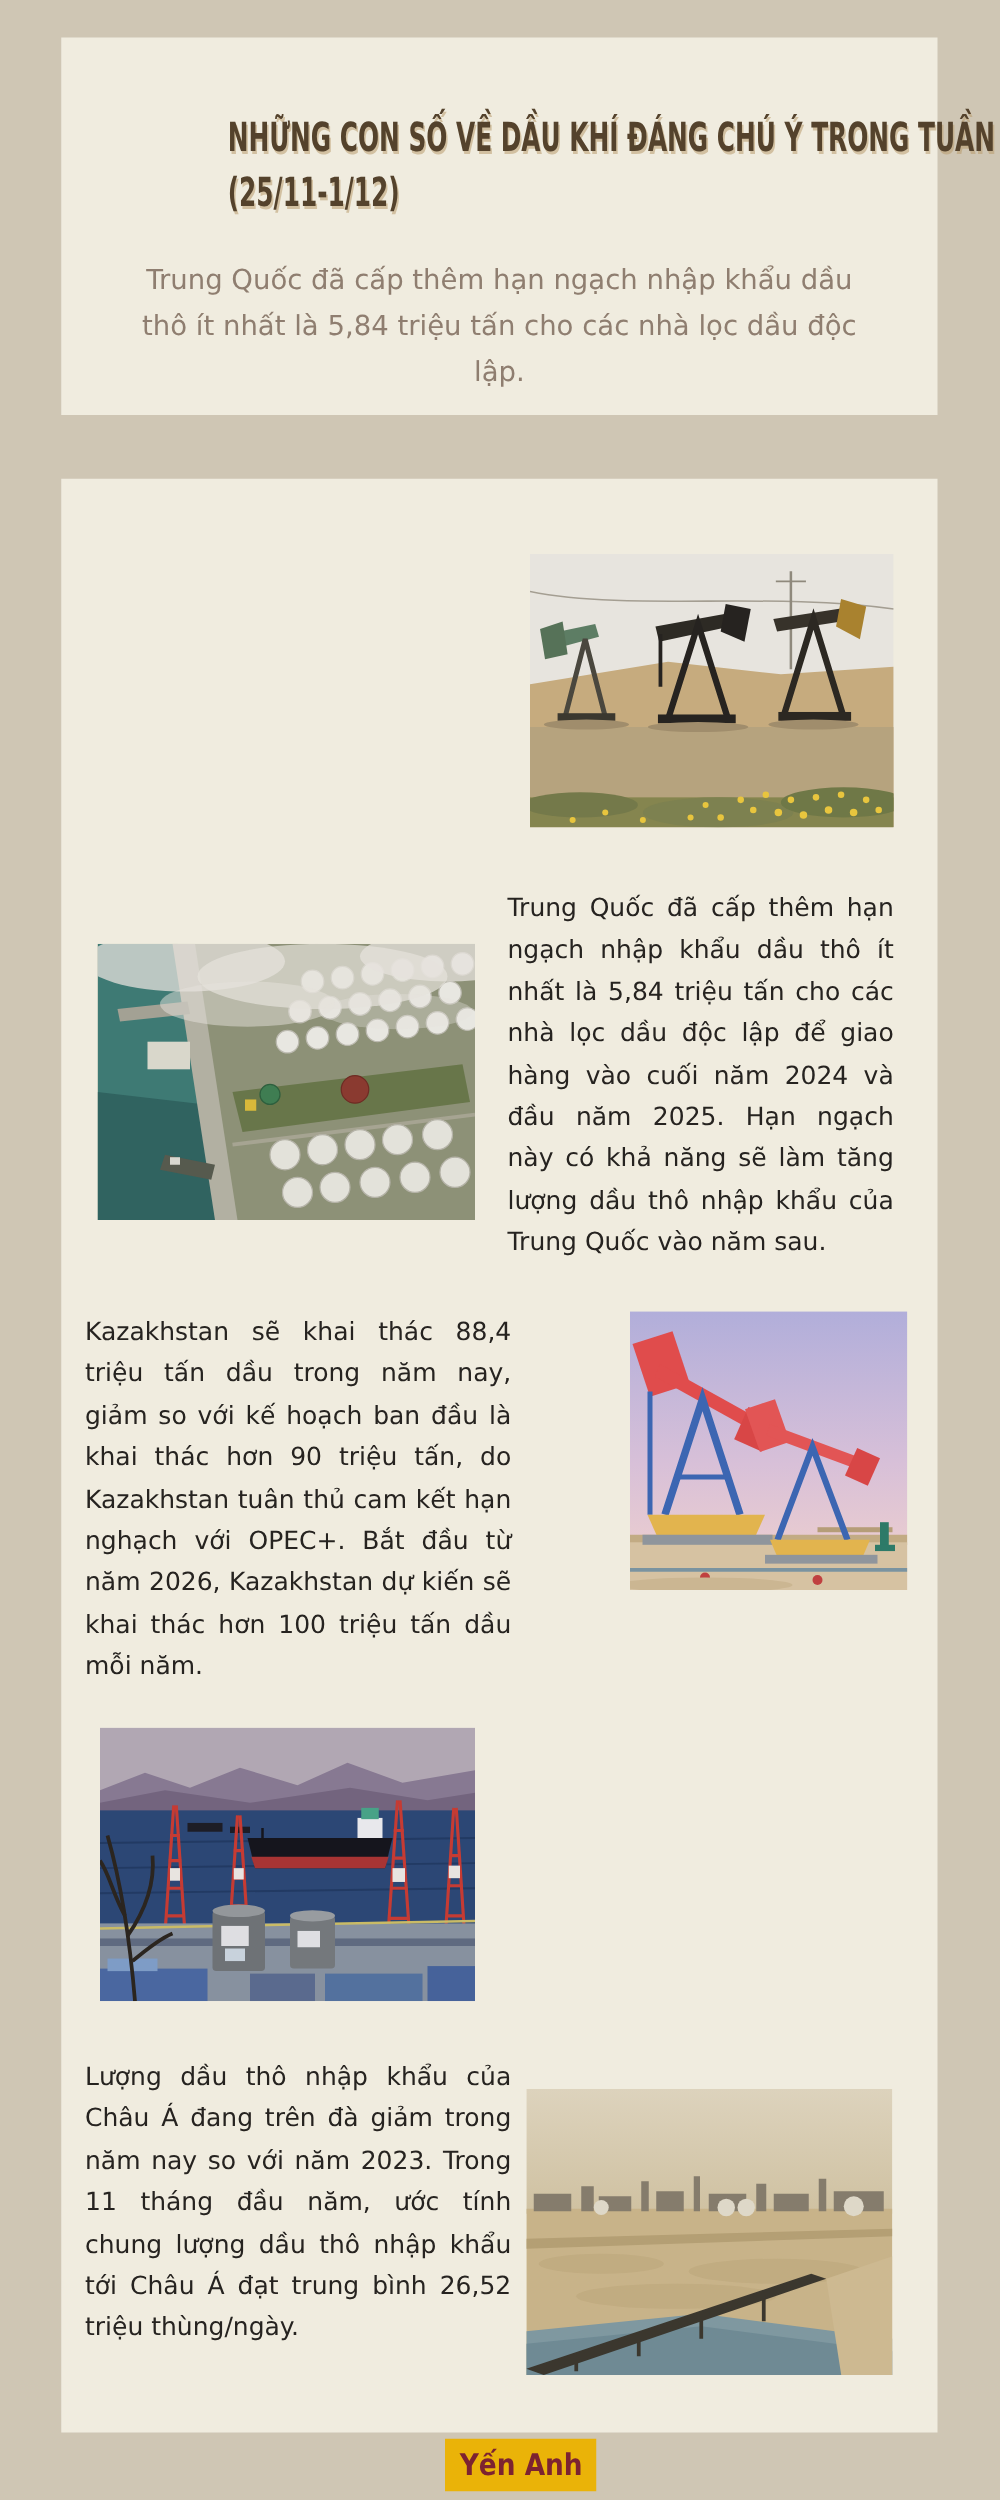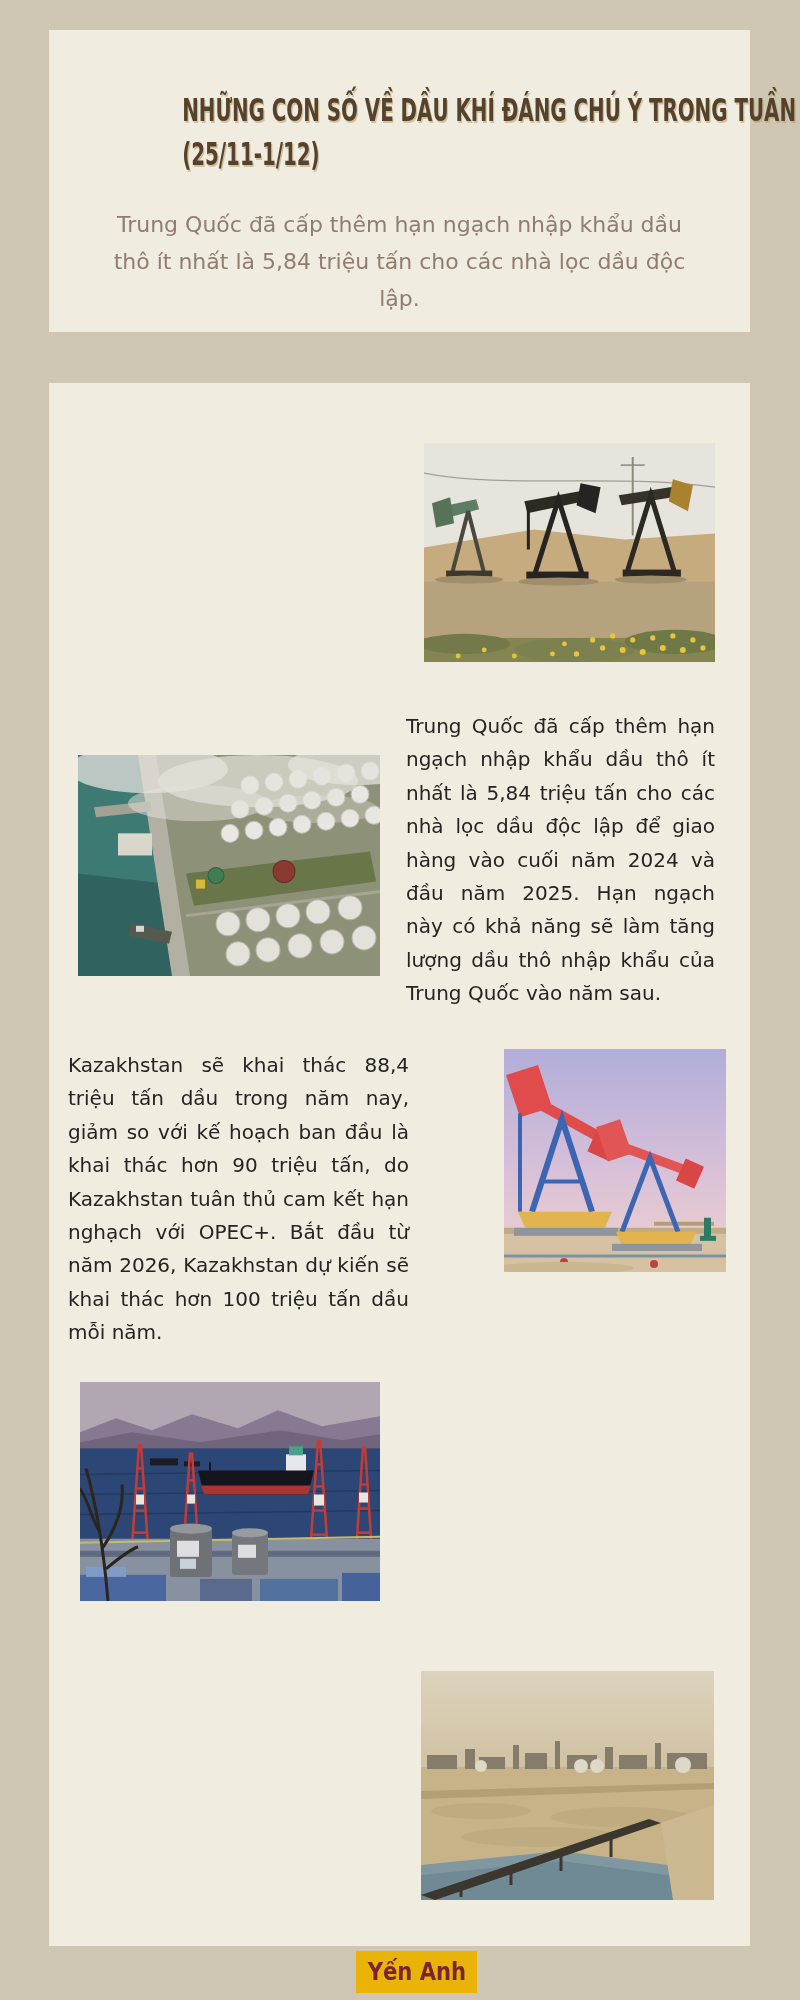--- a/index.html
+++ b/index.html
@@ -263,20 +263,21 @@
         <rect x="262" y="190" width="38" height="28" fill="#46629a"></rect>
         <g stroke="#2b251f" stroke-width="3" fill="none">
           <path d="M28,218 C24,170 18,128 6,86"></path>
           <path d="M22,166 C36,146 44,124 42,102"></path>
           <path d="M20,150 C10,132 8,118 0,106"></path>
           <path d="M26,186 C38,176 48,168 58,164"></path>
         </g>
       </svg>
     </figure>
 
+    <p class="body-text" id="t5">Lượng dầu thô nhập khẩu của Châu Á đang trên đà giảm trong năm nay so với năm 2023. Trong 11 tháng đầu năm, ước tính chung lượng dầu thô nhập khẩu tới Châu Á đạt trung bình 26,52 triệu thùng/ngày.</p>
 
     <figure class="photo" id="img5">
       <svg viewBox="0 0 293 229" preserveAspectRatio="none" aria-hidden="true">
         <defs>
           <linearGradient id="sky5" x1="0" y1="0" x2="0" y2="1">
             <stop offset="0" stop-color="#ddd3bd"></stop>
               <stop offset="1" stop-color="#cfc1a1"></stop>
           </linearGradient>
         </defs>
         <rect width="293" height="100" fill="url(#sky5)"></rect>

